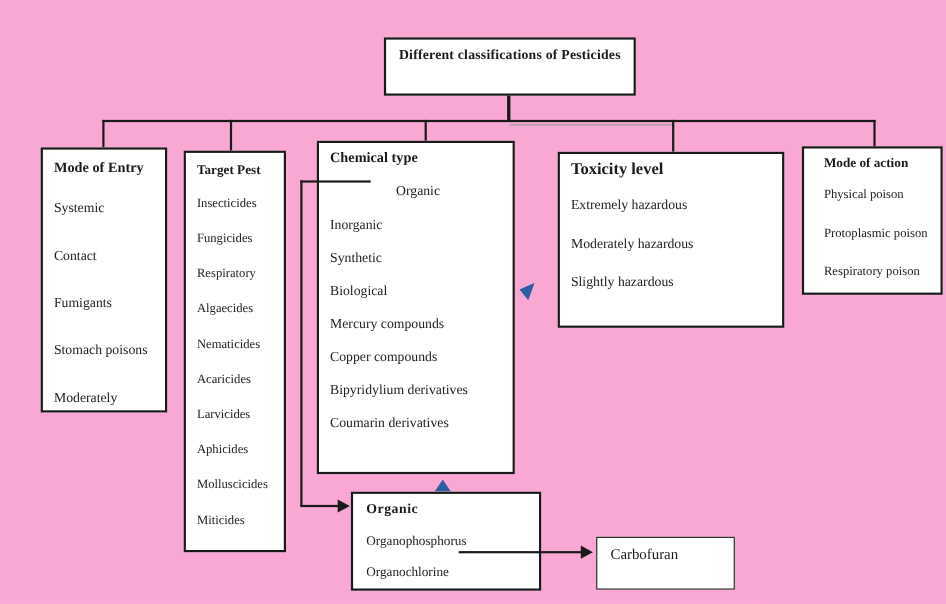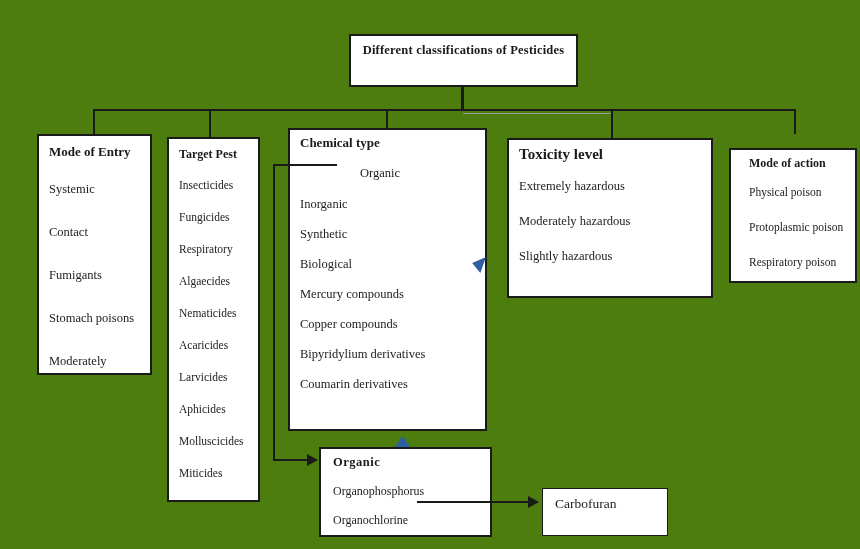--- a/index.html
+++ b/index.html
@@ -1,17 +1,17 @@
 <!DOCTYPE html>
 <html><head>
 <meta charset="utf-8">
 <style>
   html,body{margin:0;padding:0;background:#ffffff;}
   #canvas{
-    position:relative;width:860px;height:549px;background:#4d7c0f;overflow:hidden;
+    position:relative;width:860px;height:549px;background:#f9a8d4;overflow:hidden;
     font-family:"Liberation Serif","DejaVu Serif",serif;color:#1a1a1a;
   }
   .box{position:absolute;background:#ffffff;border:2px solid #1a1a1a;box-sizing:border-box;}
   .thinbox{border-width:1px;}
   .hdr{font-weight:bold;}
   .item{color:#222;}
   
   .title-box{text-align:center;padding-top:7px;font-weight:bold;font-size:12.5px;letter-spacing:.2px;}
   
   .bx{padding:8px 0 0 10px;}
@@ -72,40 +72,40 @@
     <div class="item">Respiratory</div>
     <div class="item">Algaecides</div>
     <div class="item">Nematicides</div>
     <div class="item">Acaricides</div>
     <div class="item">Larvicides</div>
     <div class="item">Aphicides</div>
     <div class="item">Molluscicides</div>
     <div class="item">Miticides</div>
   </div>
 
-  <div class="box bx b2" style="left:288px;top:128px;width:199px;height:303px;">
+  <div class="box bx b2" style="left:288px;top:128px;width:180px;height:303px;">
     <div class="hdr">Chemical type</div>
     <div class="organic-item">Organic</div>
     <div class="item">Inorganic</div>
     <div class="item">Synthetic</div>
     <div class="item">Biological</div>
     <div class="item">Mercury compounds</div>
     <div class="item">Copper compounds</div>
     <div class="item">Bipyridylium derivatives</div>
     <div class="item">Coumarin derivatives</div>
   </div>
 
   <div class="box bx b3" style="left:507px;top:138px;width:206px;height:160px;">
     <div class="hdr">Toxicity level</div>
     <div class="item">Extremely hazardous</div>
     <div class="item">Moderately hazardous</div>
     <div class="item">Slightly hazardous</div>
   </div>
 
-  <div class="box bx b4" style="left:729px;top:148px;width:128px;height:135px;padding-left:18px;">
+  <div class="box bx b4" style="left:729px;top:133px;width:128px;height:135px;padding-left:18px;">
     <div class="hdr">Mode of action</div>
     <div class="item">Physical poison</div>
     <div class="item">Protoplasmic poison</div>
     <div class="item">Respiratory poison</div>
   </div>
 
   <div class="line" style="left:273px;top:164px;width:64px;height:2px;"></div>
   <div class="line" style="left:273px;top:164px;width:2px;height:296px;"></div>
   <div class="line" style="left:273px;top:459px;width:36px;height:2px;"></div>
   <div class="arrow-right" style="left:307px;top:454px;"></div>

